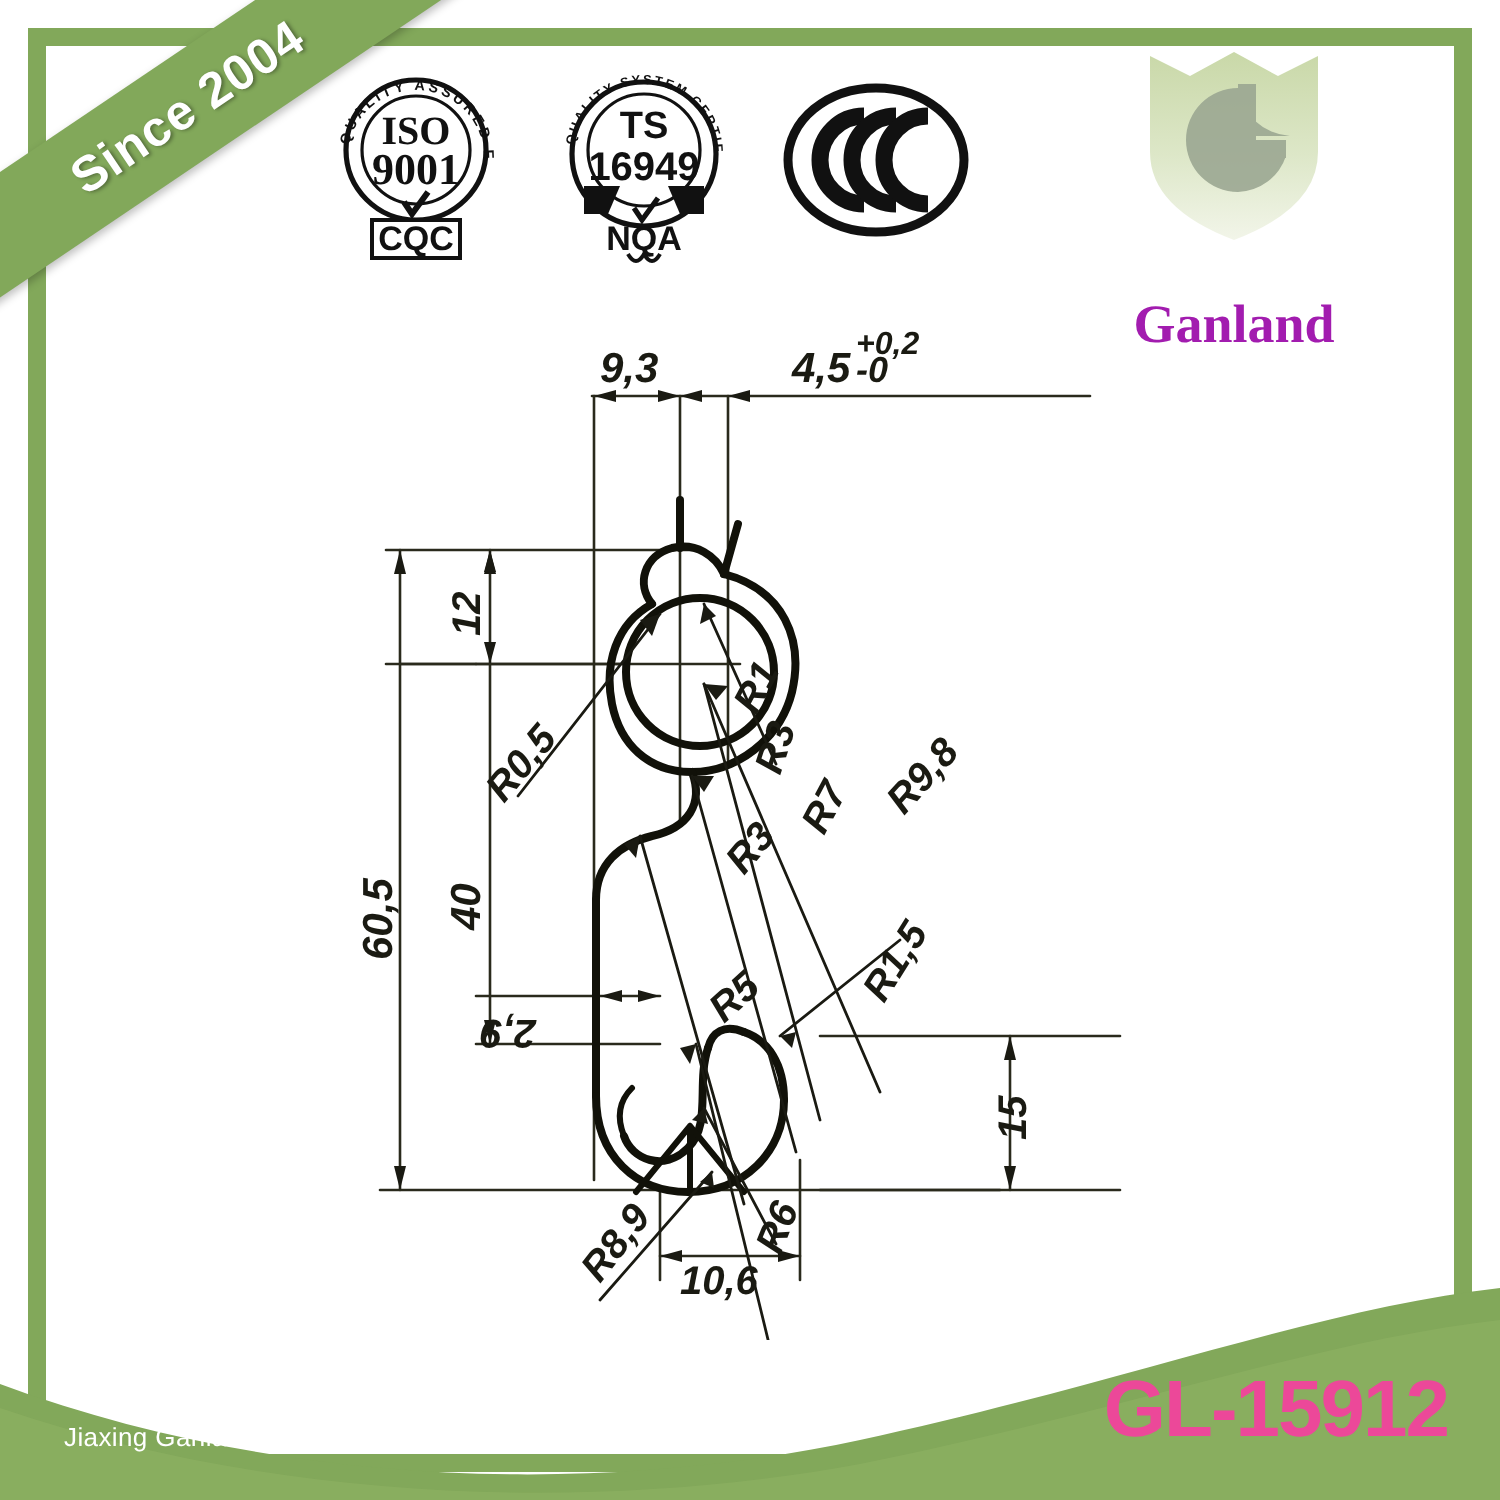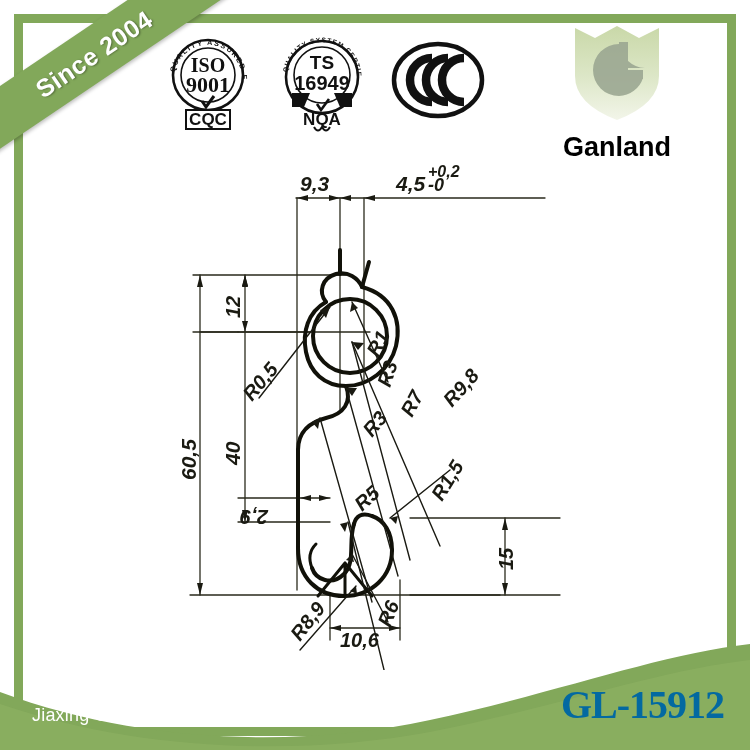--- a/index.html
+++ b/index.html
@@ -60,55 +60,55 @@
   .cert{position:relative;}
 
   
   .logo{
     position:absolute;
     right:38px;top:18px;
     width:190px;height:145px;
     text-align:center;
   }
   .logo-name{
-    margin-top:2px;
+    margin-top:16px;
     font-size:27px;
     font-weight:bold;
-    color:#000000;
-    font-family:Liberation Sans, sans-serif;
+    color:#a21caf;
+    font-family:Liberation Serif, serif;
   }
 
   
   .drawing{
     position:absolute;
     left:0;top:150px;
     width:750px;height:520px;font-style:italic;
   }
   
   .banner{
     position:absolute;
     left:0;bottom:0;width:750px;height:110px;
     overflow:hidden;
   }
   .company{
     position:absolute;
     left:32px;bottom:24px;
     color:#ffffff;
-    font-size:18px;
+    font-size:13px;
     font-family:"Liberation Sans", sans-serif;
     letter-spacing:.2px;
     z-index:3;
   }
   .model{
     position:absolute;
     right:26px;bottom:22px;
-    color:#0369a1;
+    color:#ec4899;
     font-size:40px;
     font-weight:bold;
-    font-family:Liberation Serif, serif;
+    font-family:Liberation Sans, sans-serif;
     letter-spacing:-1px;
     z-index:3;
   }
 </style>
 </head>
 <body>
 
 <div id="page">
 
   <div class="frame"></div>

